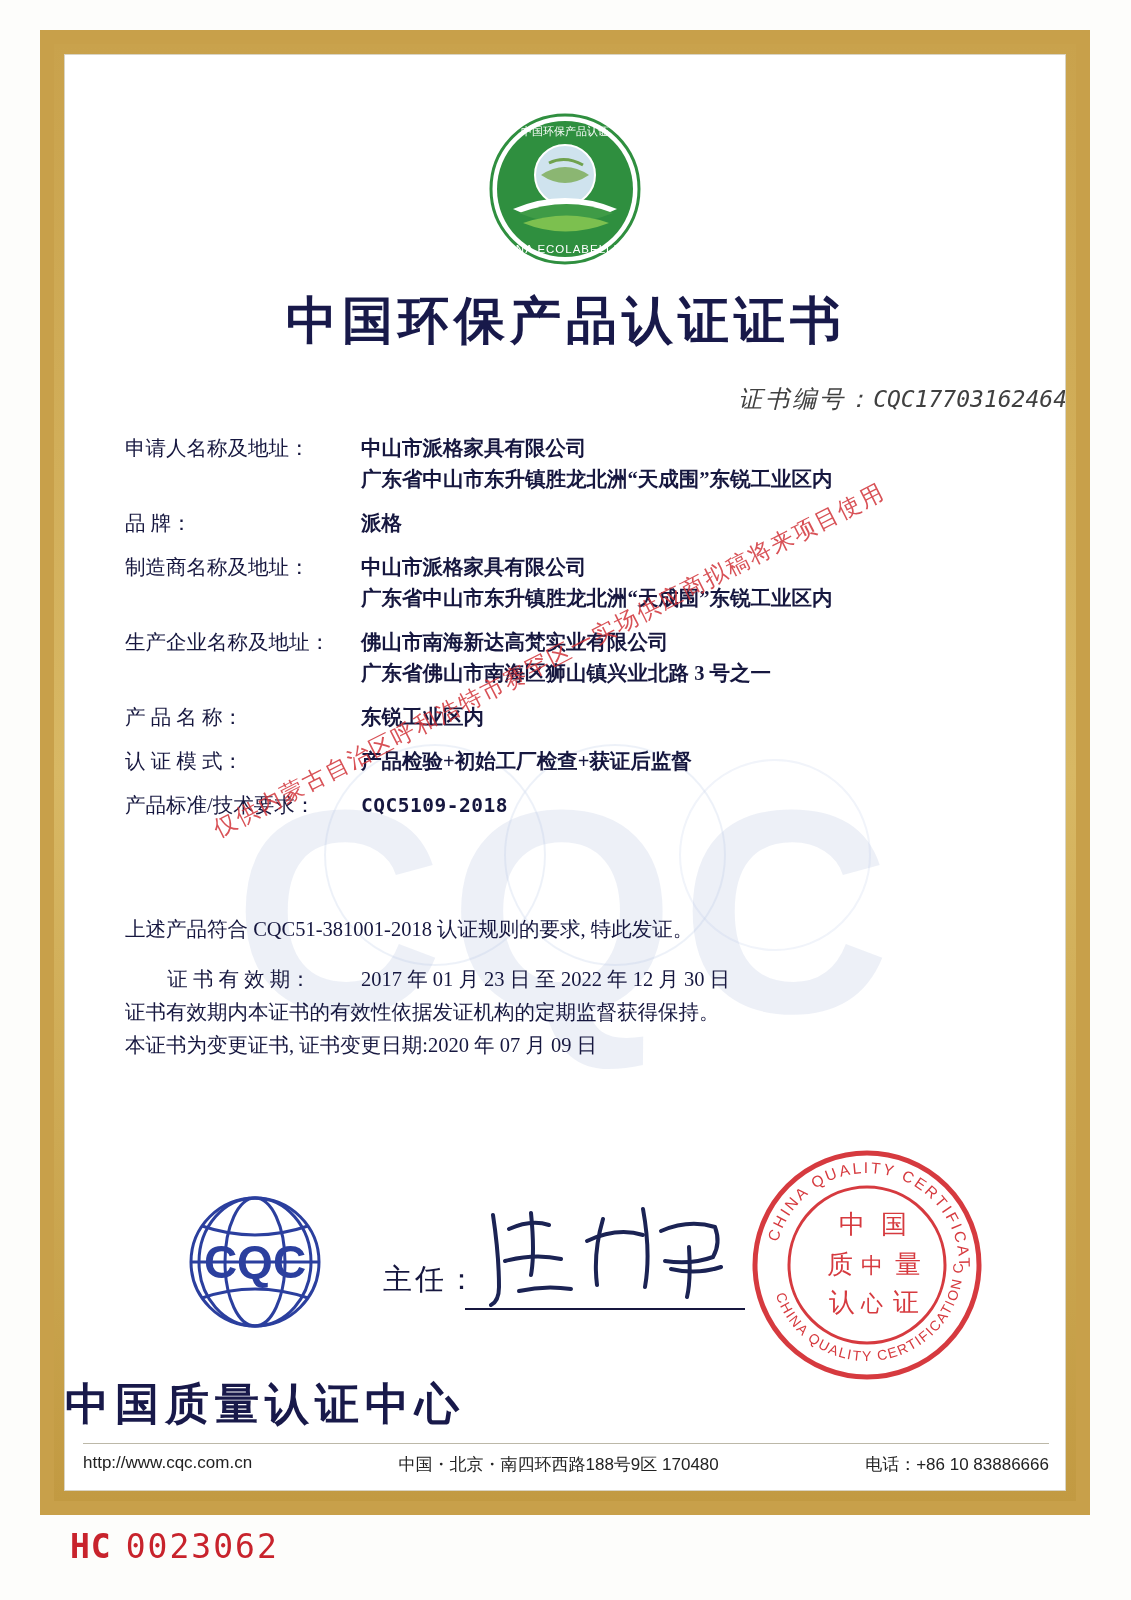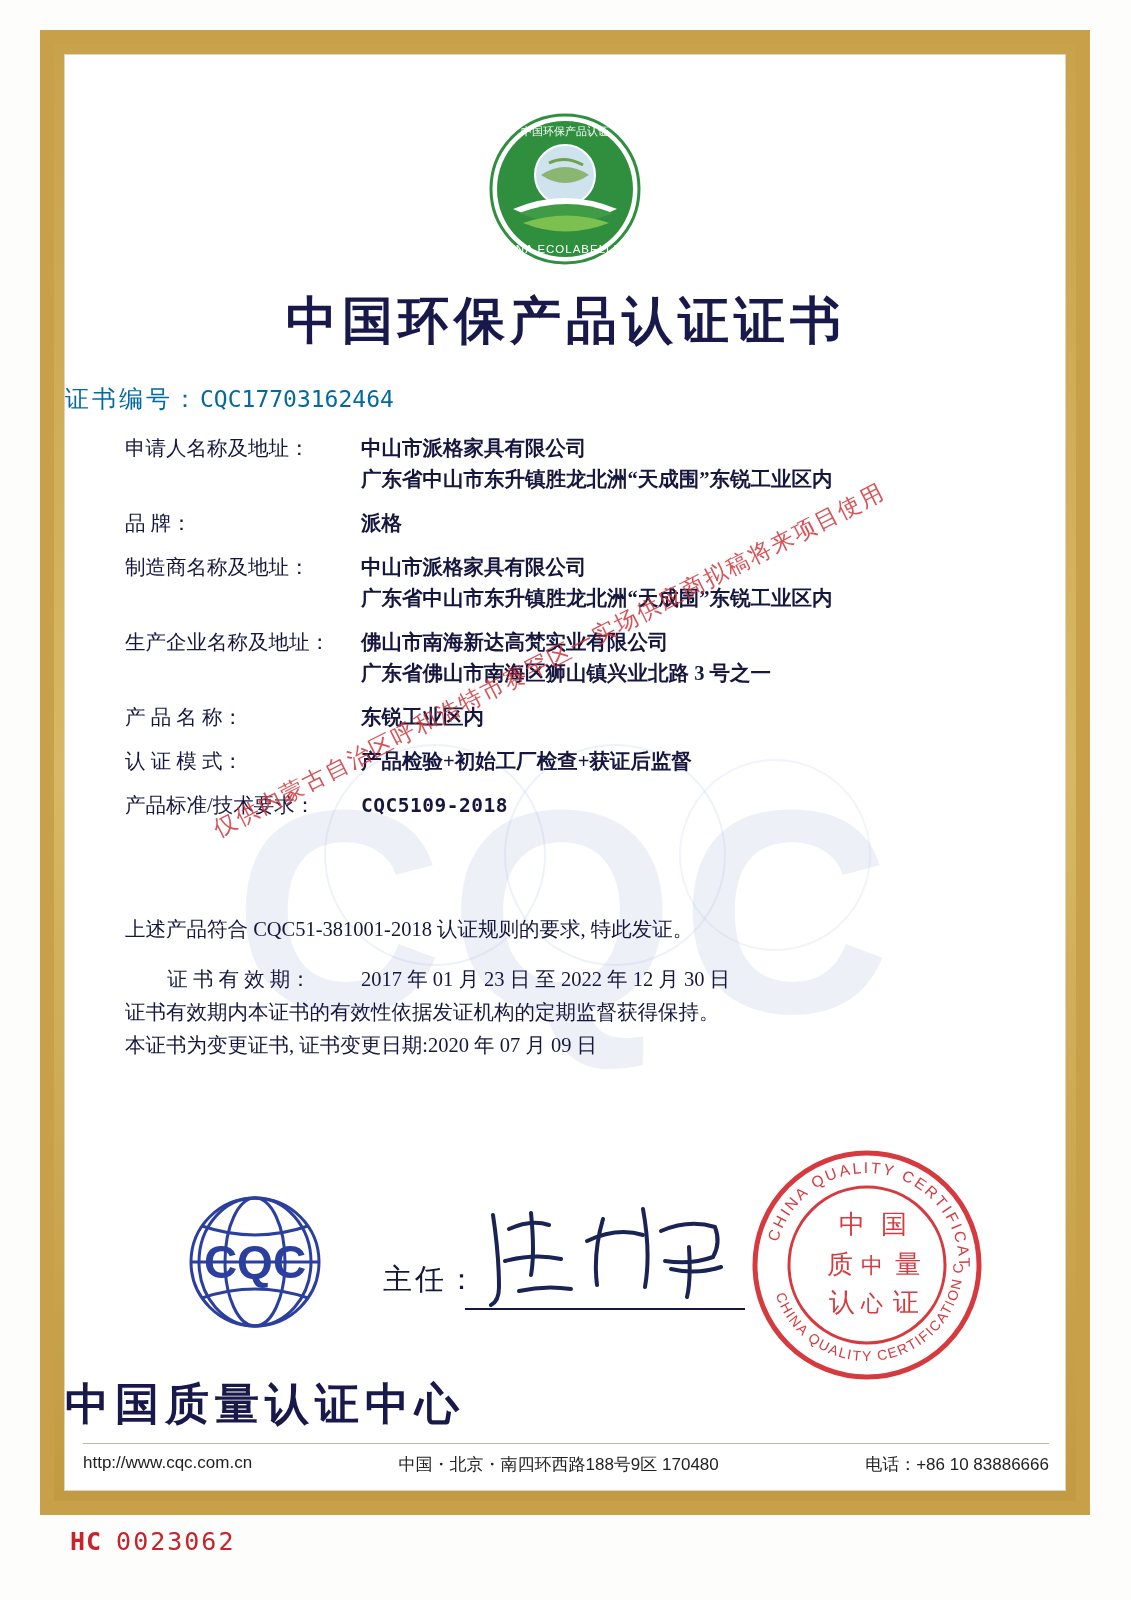--- a/index.html
+++ b/index.html
@@ -90,24 +90,25 @@
     color: #18194a;
     font-family: "DejaVu Serif", serif;
   }
 
   
   #cert-no-row {
     position: absolute;
     top: 328px;
     left: 0;
     width: 1002px;
-    text-align: left;
+    text-align: right;
     font-size: 24px;
     letter-spacing: 1px;
-    color: #0369a1;
+    color: #404040;
+    font-style: italic;
   }
   #cert-no-row .label { letter-spacing: 3px; }
   #cert-no-row .value { font-family: "DejaVu Sans Mono", monospace; font-size: 23px; letter-spacing: 0px;}
 
   
   #fields {
     position: absolute;
     top: 378px;
     left: 60px;
     width: 890px;
@@ -241,21 +242,21 @@
     color: #222;
     font-family: Liberation Sans, sans-serif;
   }
   #footer .center { flex: 1; text-align: center; }
 
   
   #serial {
     position: absolute;
     left: 70px;
     top: 1527px;
-    font-size: 25px;
+    font-size: 33px;
     letter-spacing: 2px;
     color: #c8232c;
     font-family: "DejaVu Sans Mono", monospace;
   }
   #serial .prefix { font-weight: bold; margin-right: 14px; letter-spacing: 1px;}
 </style>
 </head>
 <body>
 
 <div id="certificate-page">

